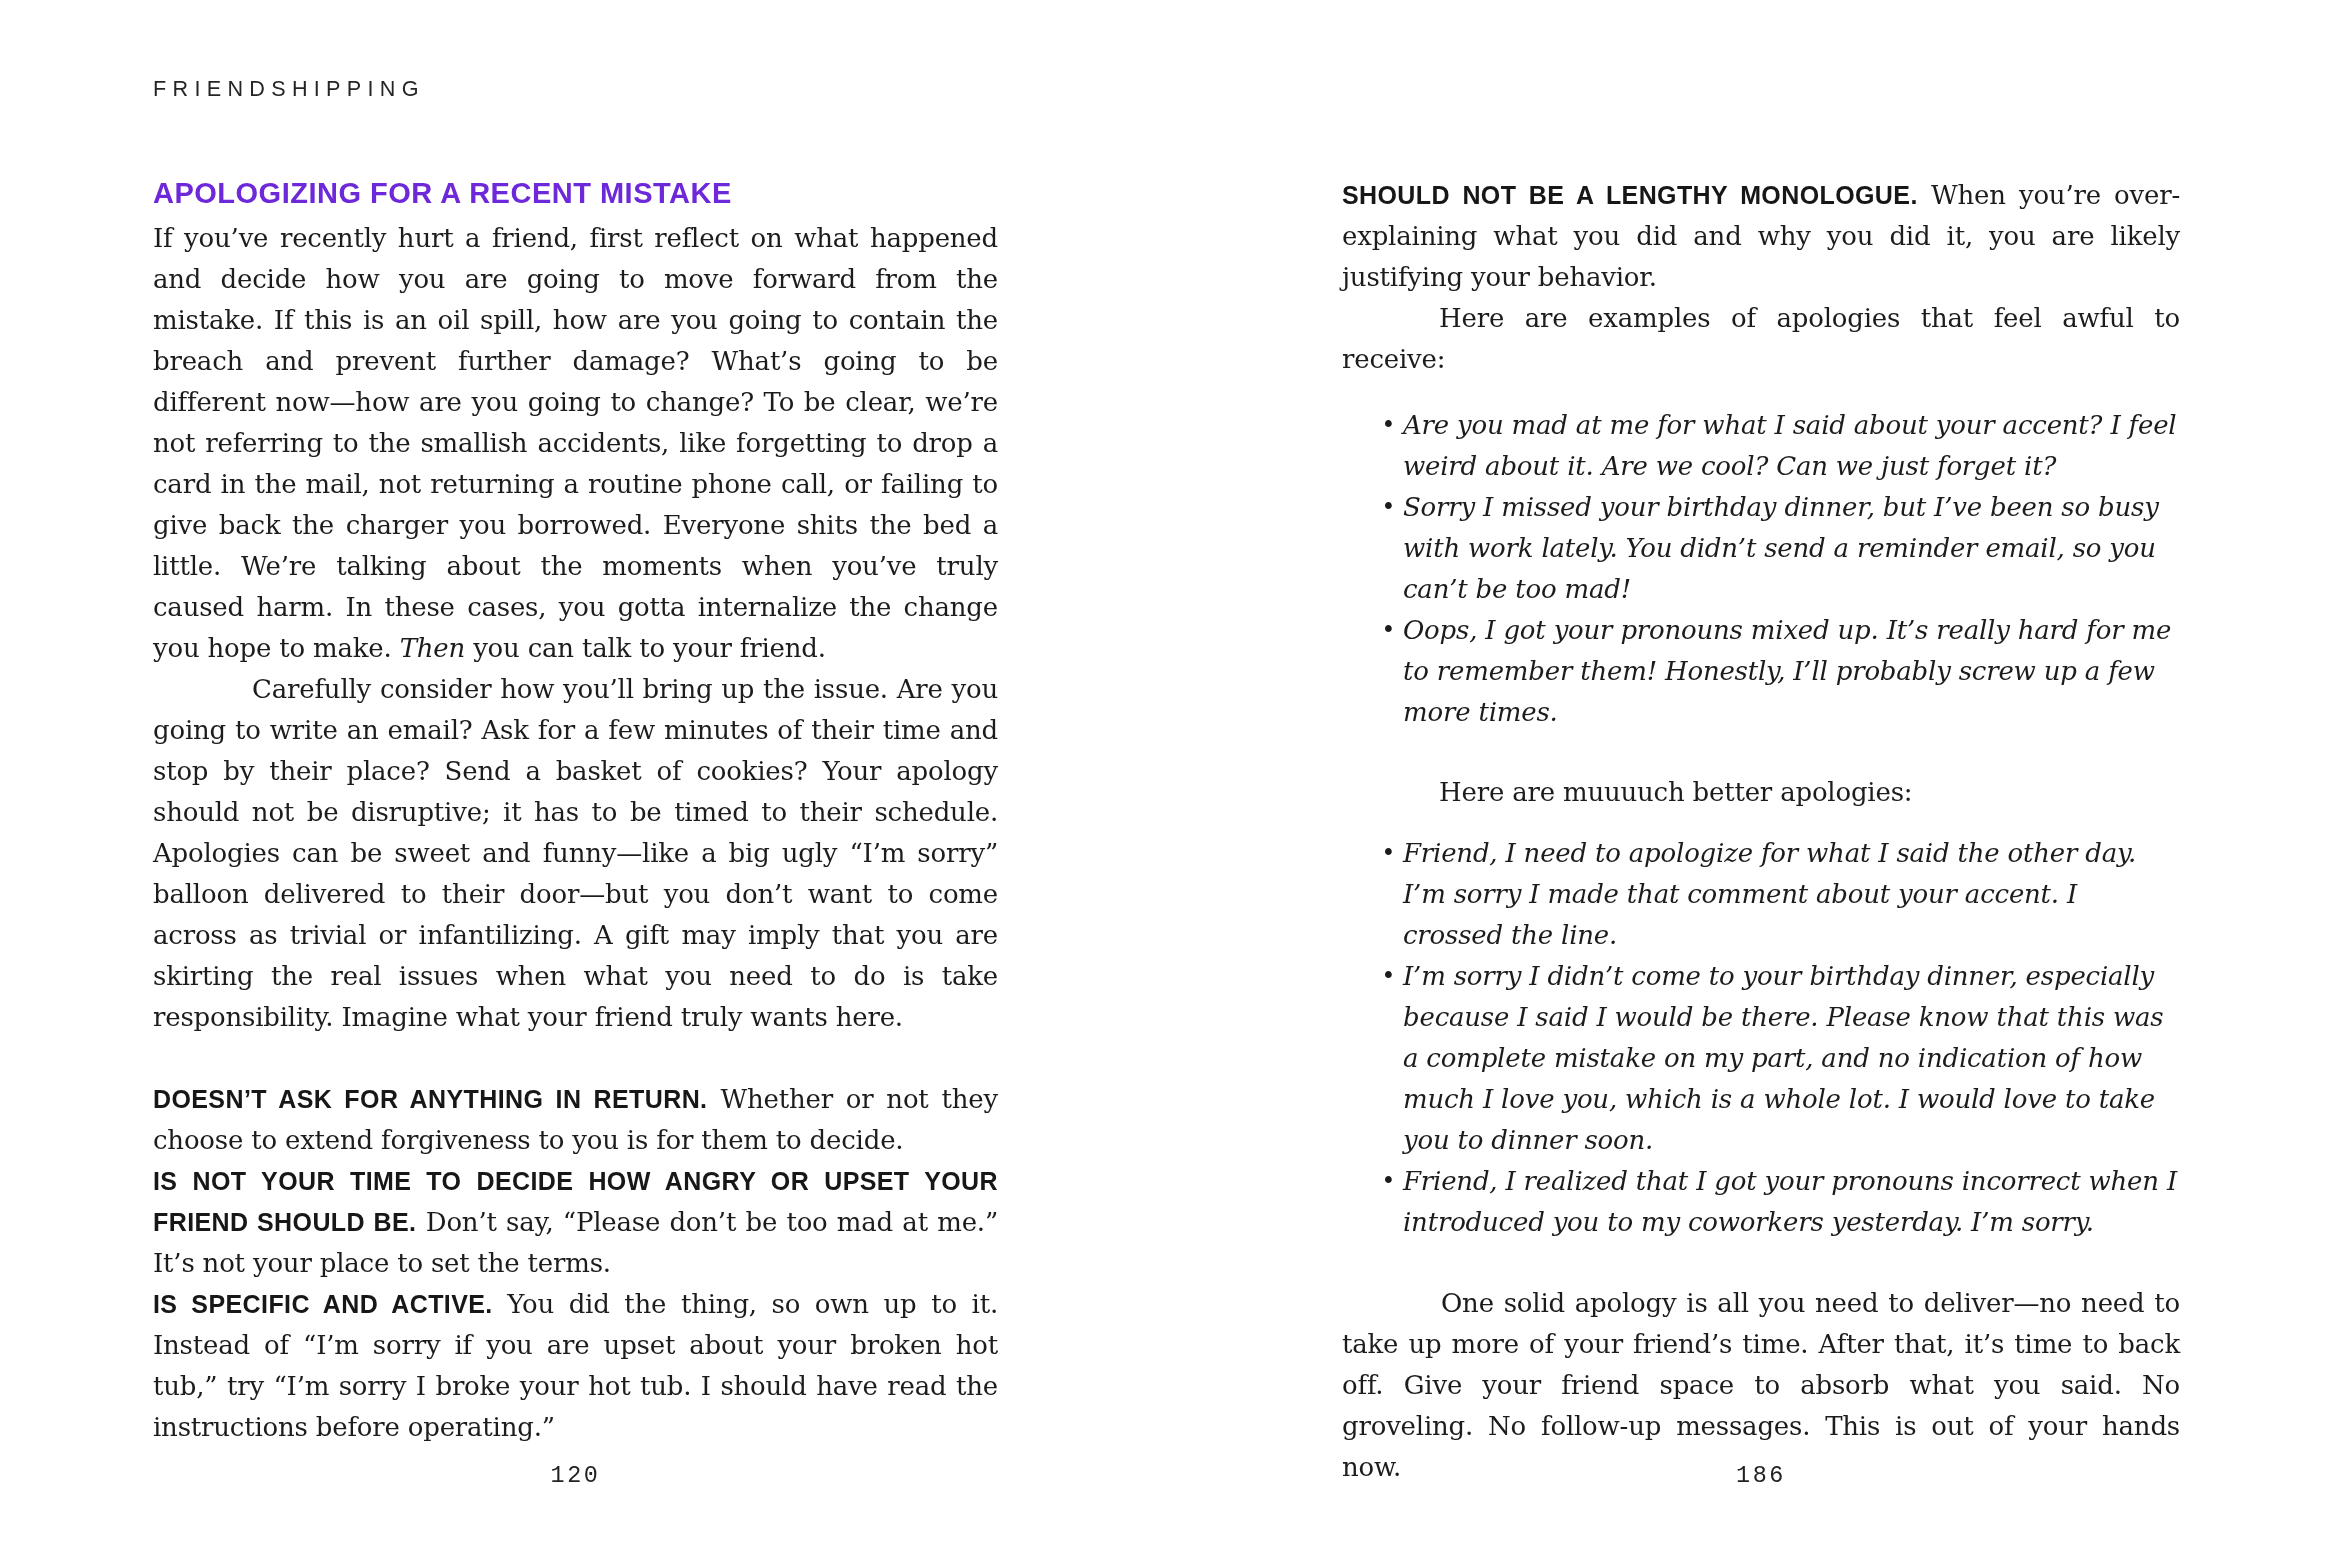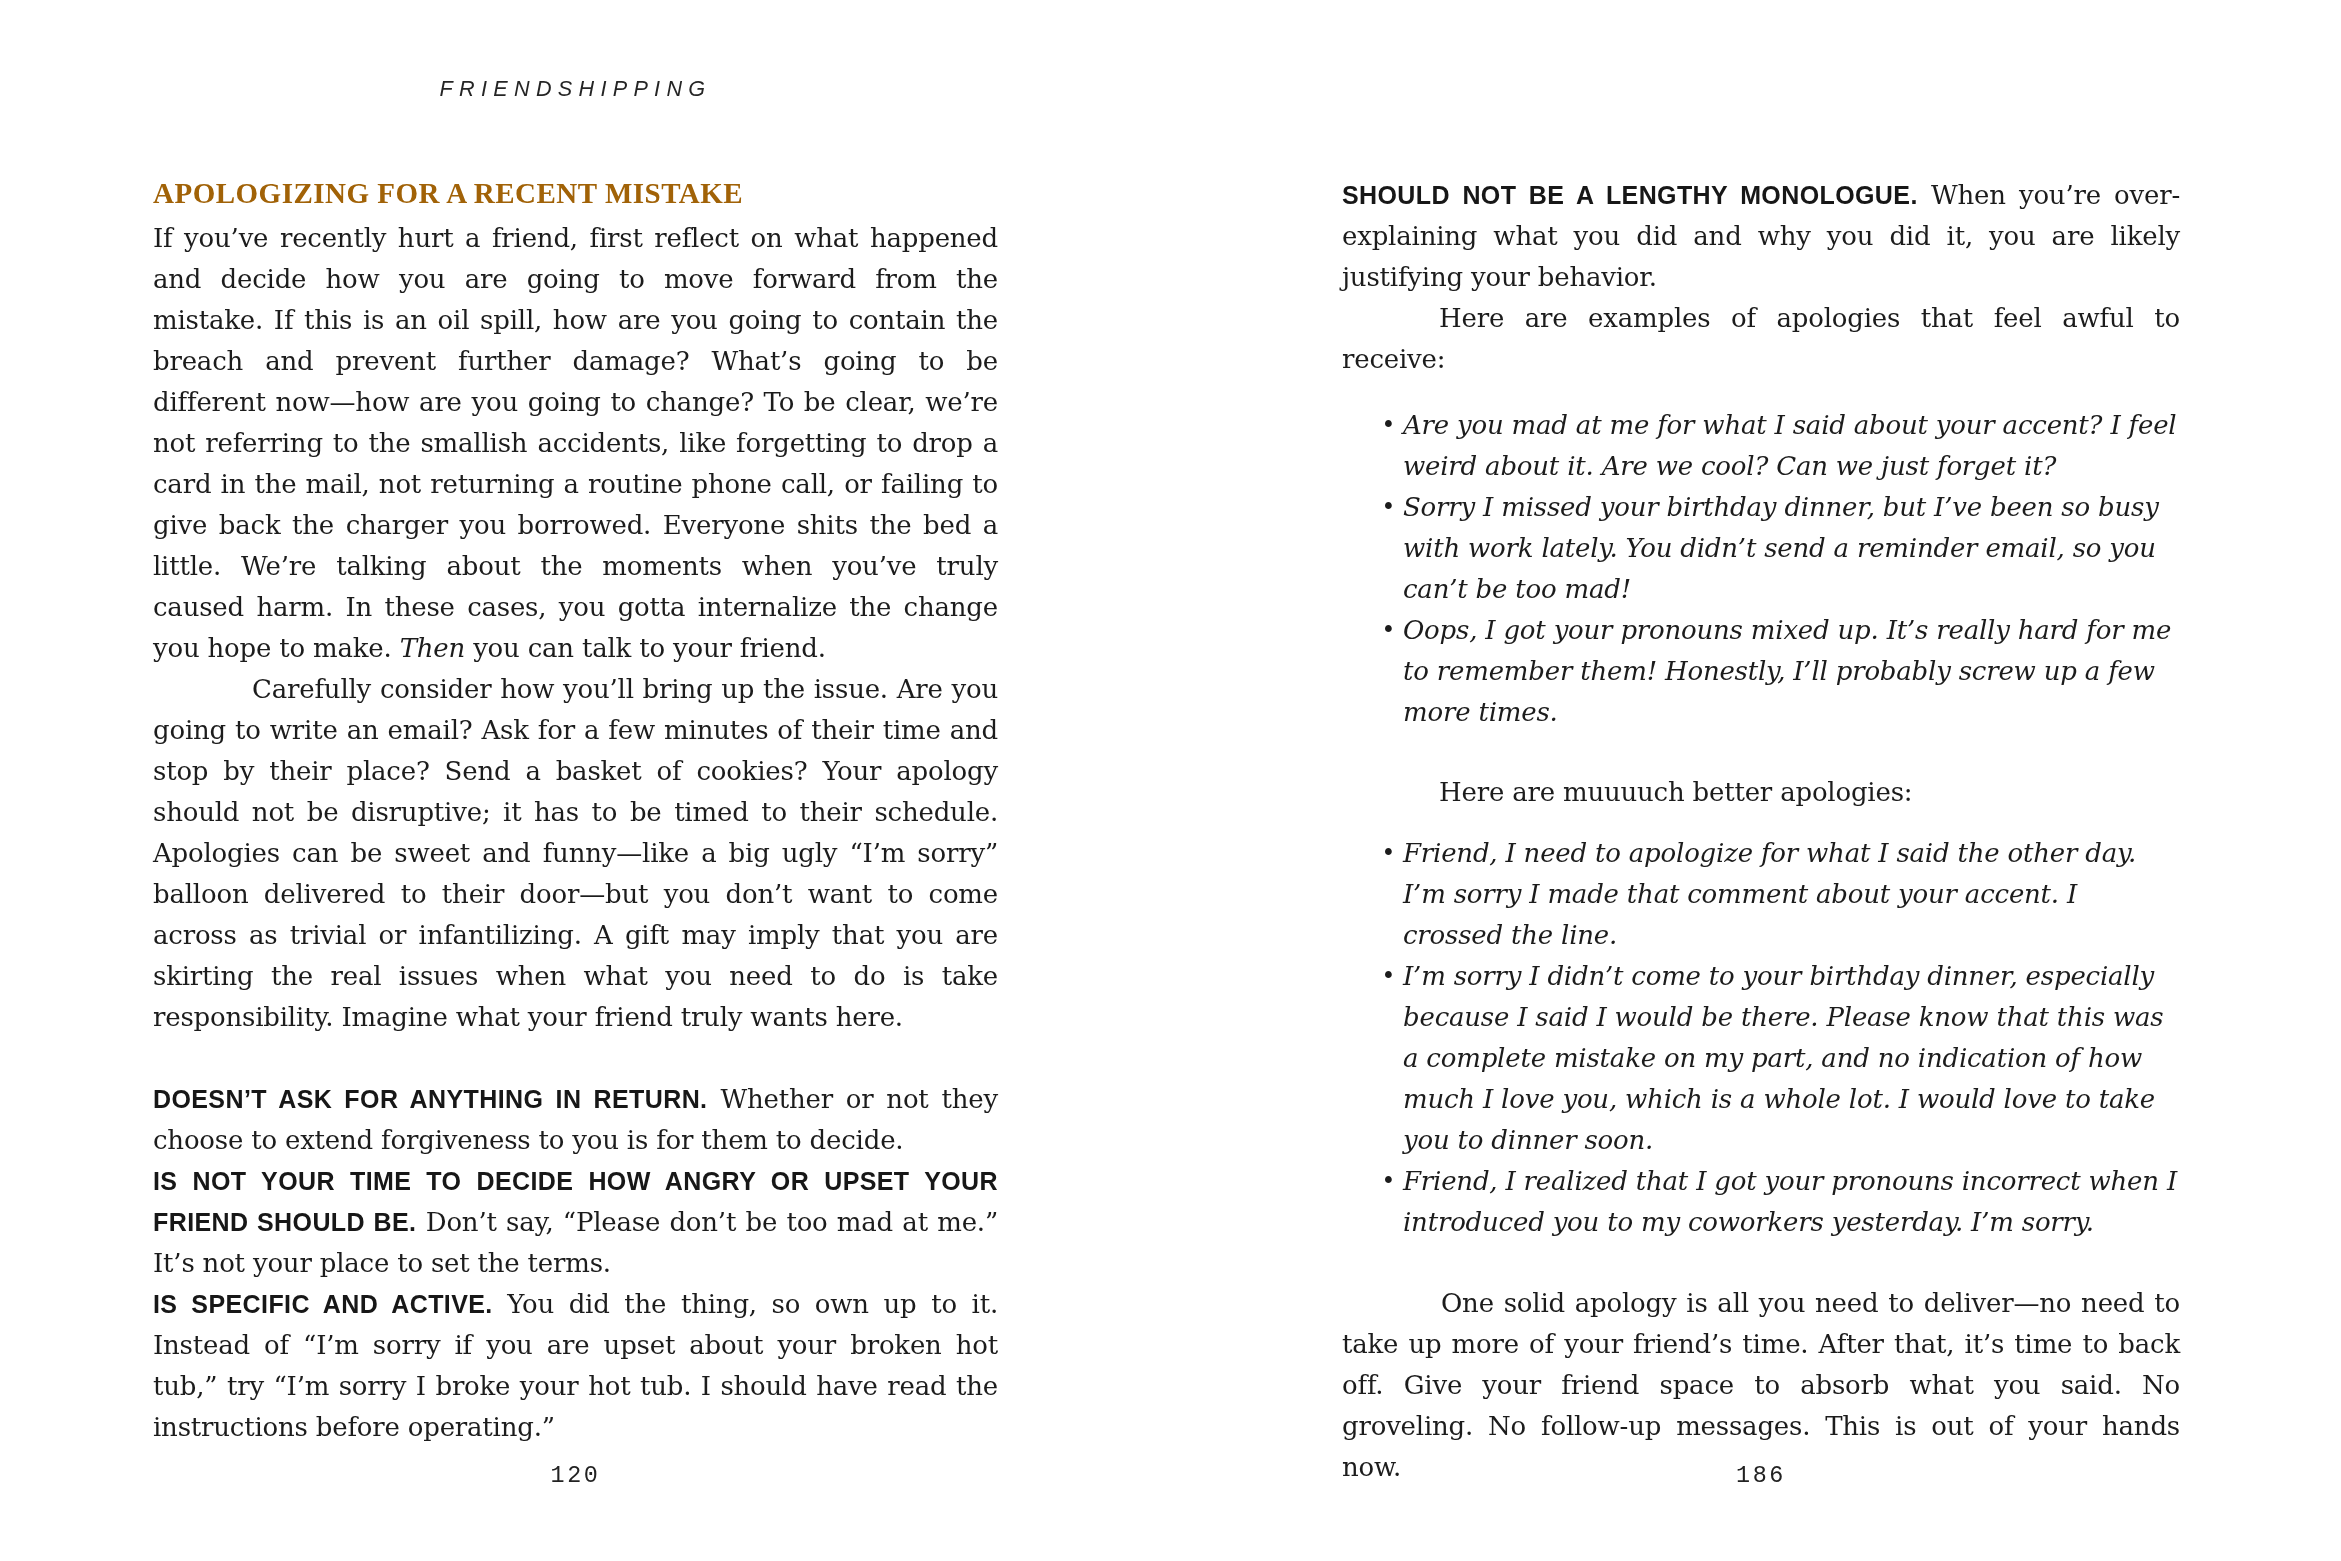--- a/index.html
+++ b/index.html
@@ -20,50 +20,49 @@
     position: absolute;
     top: 0;
     height: 1561px;
   }
   .page-left  { left: 0;      width: 1171px; }
   .page-right { left: 1171px; width: 1171px; }
 
   .running-head {
     position: absolute;
     top: 76px;
-    text-align: center;
+    text-align: left;
     font-family: "Liberation Sans", sans-serif;
     font-size: 21.6px;
     font-weight: 500;
     letter-spacing: 6.3px;
     color: #252525;
     white-space: nowrap;
-    font-style: italic;
   }
   .running-head.left  { left: 153px; width: 845px; }
   .running-head.right { left: 171px; width: 838px; }
 
   .textblock {
     position: absolute;
     top: 175px;
     font-size: 26px;
     line-height: 41px;
     letter-spacing: -0.2px;
   }
   .textblock.left  { left: 153px; width: 845px; }
   .textblock.right { left: 171px; width: 838px; }
 
   .section-title {
     margin: 0 0 7.2px 0;
-    font-family: Liberation Serif, serif;
+    font-family: Liberation Sans, sans-serif;
     font-size: 29px;
     font-weight: 700;
     letter-spacing: 0.5px;
     line-height: 36px;
-    color: #a16207;
+    color: #6d28d9;
   }
   p.body {
     margin: 0;
     text-align: justify;
   }
   p.body.indent { text-indent: 99px; }
 
   .bold-points { margin-top: 41px; }
   .bold-points p.body { margin: 0; }
 

